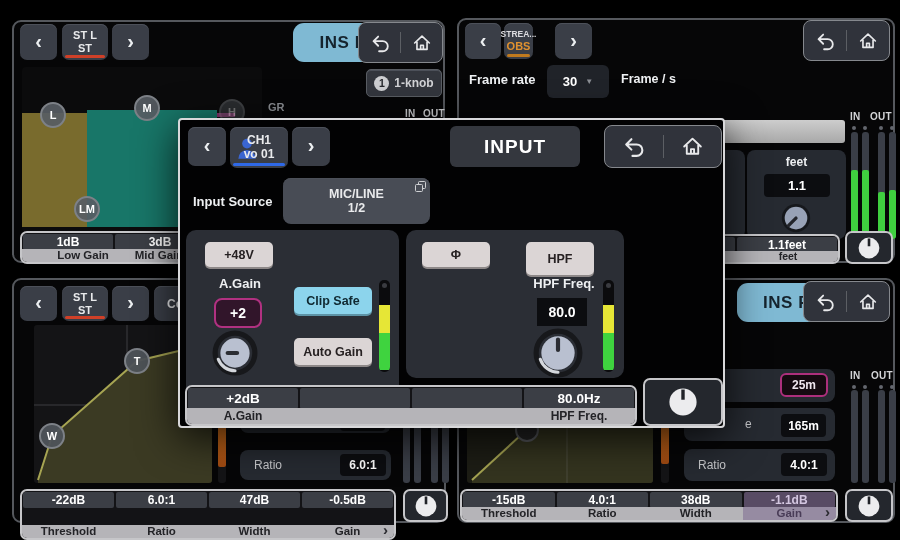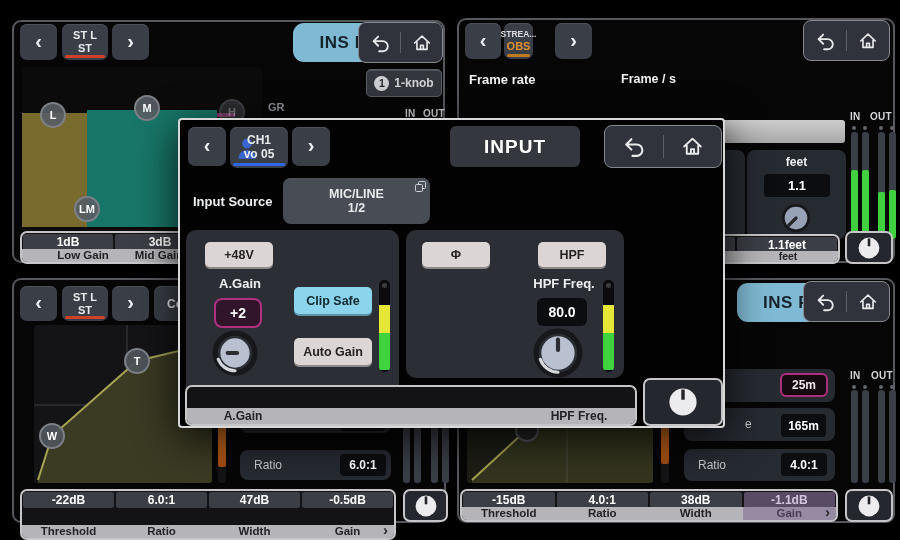--- a/index.html
+++ b/index.html
@@ -136,20 +136,24 @@
     <div class="navp" style="left:344px;top:0px;width:87px;height:41px">
       <svg width="22" height="22" viewBox="0 0 24 24">
           <path d="M10 5 L5 10 L10 15 M5 10 H15 A5.5 5.5 0 0 1 15 21 H11" stroke="#e8e9eb" stroke-width="2" fill="none" stroke-linecap="round" stroke-linejoin="round"></path>
         </svg>
       <div class="navdiv"></div>
       <svg width="22" height="22" viewBox="0 0 24 24">
           <path d="M4 12 L12 4.5 L20 12 M6.5 10.5 V19 H17.5 V10.5 M10.5 19 V14.5 H13.5 V19" stroke="#e8e9eb" stroke-width="1.8" fill="none" stroke-linecap="round" stroke-linejoin="round"></path>
         </svg>
     </div>
     <span class="seclabel" style="left:10px;top:52px;font-size:13px">Frame rate</span>
+    <div class="abs" style="left:88px;top:45px;width:62px;height:33px;background:#202329;border-radius:6px;display:flex;align-items:center;justify-content:center;gap:8px">
+      <span style="color:#fff;font-weight:bold;font-size:13px">30</span>
+      <span style="color:#8b8e94;font-size:8px">▼</span>
+    </div>
     <span class="seclabel" style="left:162px;top:52px;font-size:12.5px">Frame / s</span>
     <div class="abs" style="left:203px;top:100px;width:183px;height:23px;background:linear-gradient(#cdcdcd,#a8a8a8);border-radius:3px"></div>
     <div class="subp" style="left:243px;top:130px;width:43px;height:89px"></div>
     <div class="subp" style="left:288px;top:130px;width:99px;height:89px">
       <span class="seclabel" style="left:0;width:99px;top:5px;font-size:12px">feet</span>
       <div class="vbox" style="left:17px;top:24px;width:66px;height:23px">
           <span>1.1</span>
         </div>
       <svg class="abs" style="left:31px;top:52px" width="36" height="34" viewBox="0 0 36 36">
         <circle cx="18" cy="17" r="15" fill="#16181c"></circle>
@@ -358,21 +362,21 @@
   <div class="modal" style="left:178px;top:118px;width:547px;height:310px">
     <div class="hbtn" style="left:8px;top:7px;width:38px;height:39px">
         <span class="chev">‹</span>
       </div>
     <div class="hbtn chan" style="left:50px;top:7px;width:58px;height:41px;font-size:12px">
       <svg class="abs" style="left:6px;top:9px;opacity:.9" width="22" height="26" viewBox="0 0 20 24">
         <circle cx="10" cy="7" r="4.5" fill="#3a6ae0"></circle>
           <path d="M2 21 a8 8 0 0 1 16 0 Z" fill="#3a6ae0"></path>
       </svg>
       <span style="position:relative">CH1</span>
-      <span style="position:relative">vo 05</span>
+      <span style="position:relative">vo 01</span>
       <span class="uline" style="background:#2f69e8"></span>
     </div>
     <div class="hbtn" style="left:112px;top:7px;width:38px;height:39px">
         <span class="chev">›</span>
       </div>
     <div class="abs" style="left:270px;top:6px;width:130px;height:41px;background:#34373e;border-radius:6px;display:flex;align-items:center;justify-content:center;color:#fff;font-weight:bold;font-size:19px;letter-spacing:1px">
         <span>INPUT</span>
       </div>
     <div class="navp" style="left:424px;top:5px;width:118px;height:43px">
       <svg width="25" height="25" viewBox="0 0 24 24">
@@ -417,41 +421,55 @@
         <div class="pdot" style="left:3px;top:3px;width:5px;height:5px;background:#3a3b40"></div>
         <div class="mseg" style="top:25px;height:28px;background:#e6e636"></div>
         <div class="mseg" style="top:53px;height:37px;background:#3fd33f"></div>
       </div>
     </div>
 
     <div class="subp" style="left:226px;top:110px;width:218px;height:148px;background:#2b2e35;border-radius:10px">
       <div class="litebtn" style="left:16px;top:12px;width:68px;height:25px">
           <span>Φ</span>
         </div>
-      <div class="litebtn" style="left:132px;top:12px;width:68px;height:25px">
+      <div class="litebtn" style="left:120px;top:12px;width:68px;height:33px">
           <span>HPF</span>
         </div>
       <span class="seclabel" style="left:118px;top:46px;width:80px">HPF Freq.</span>
-      <div class="vbox" style="left:131px;top:68px;width:50px;height:28px;border-radius:6px;font-size:14px">
+      <div class="vbox" style="left:131px;top:68px;width:50px;height:28px;border-radius:0;font-size:14px">
           <span>80.0</span>
         </div>
       <svg class="abs" style="left:126px;top:98px" width="52" height="50" viewBox="0 0 48 48">
         <circle cx="24" cy="24" r="21" fill="none" stroke="#17181b" stroke-width="5"></circle>
         <path d="M7 30 A18.5 18.5 0 0 0 24 42.5" fill="none" stroke="#d4d7dc" stroke-width="3" stroke-linecap="round"></path>
         <circle cx="24" cy="24" r="16" fill="#b9c0d0"></circle>
         <rect x="22" y="9" width="4" height="14" rx="2" fill="#2b2d33"></rect>
       </svg>
       <div class="mtrack" style="left:197px;top:50px;width:11px;height:92px">
         <div class="pdot" style="left:3px;top:3px;width:5px;height:5px;background:#3a3b40"></div>
         <div class="mseg" style="top:25px;height:28px;background:#e6e636"></div>
         <div class="mseg" style="top:53px;height:37px;background:#3fd33f"></div>
       </div>
     </div>
 
     <div class="bbar" style="left:5px;top:265px;width:452px;height:41px">
+      <div class="vrow" style="height:21px">
+        <div class="cell" style="flex:1;font-size:13.5px">
+            <span>+2dB</span>
+          </div>
+        <div class="cell" style="flex:1">
+            <span></span>
+          </div>
+        <div class="cell" style="flex:1">
+            <span></span>
+          </div>
+        <div class="cell" style="flex:1;font-size:13.5px">
+            <span>80.0Hz</span>
+          </div>
+      </div>
       <div class="lrow" style="height:16px;line-height:16px;font-size:12px">
         <span class="lbl" style="left:0;width:25%">A.Gain</span>
         <span class="lbl" style="left:75%;width:25%">HPF Freq.</span>
       </div>
     </div>
     <div class="knobp" style="left:463px;top:258px;width:80px;height:48px">
       <svg width="34" height="34" viewBox="0 0 30 30">
           <circle cx="15" cy="15" r="12" fill="#ececee"></circle>
           <line x1="15" y1="4" x2="15" y2="13" stroke="#212328" stroke-width="3"></line>
         </svg>

